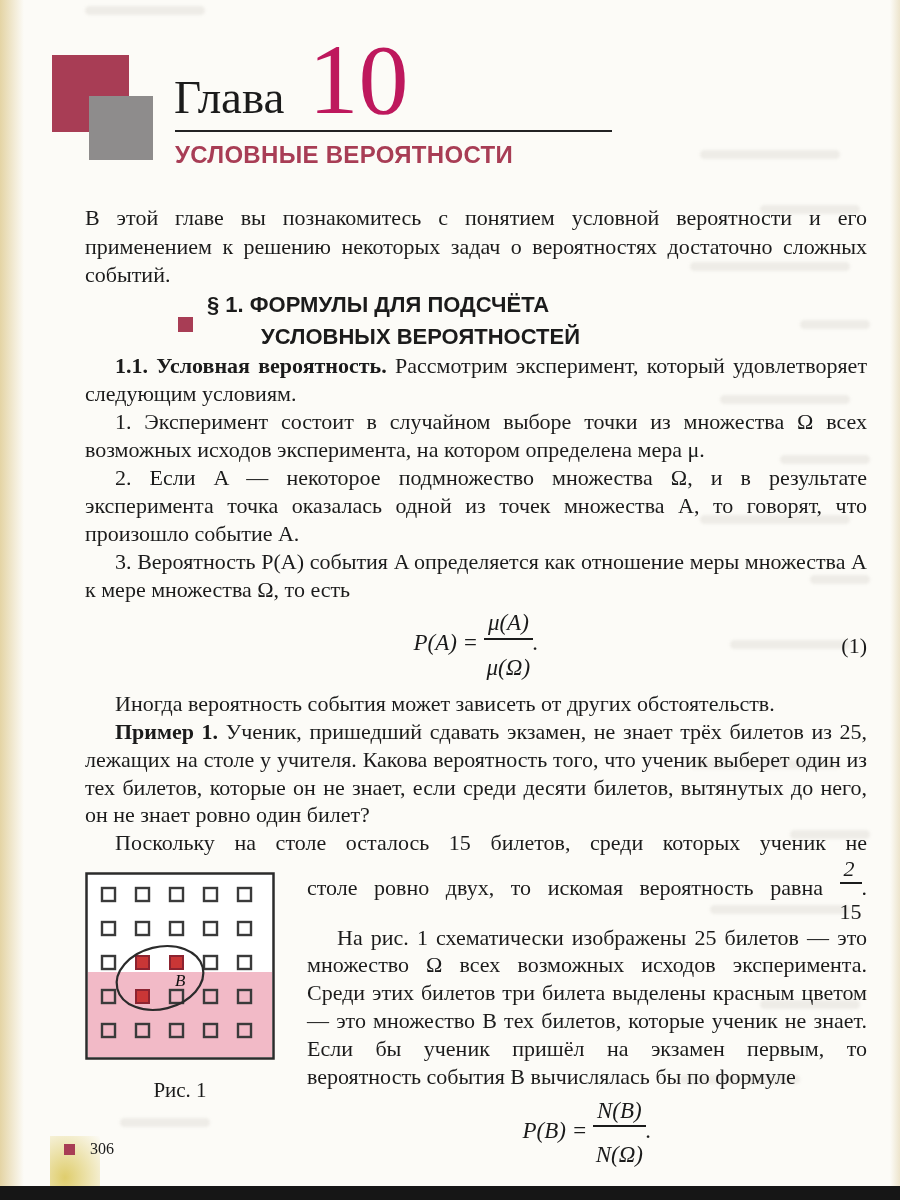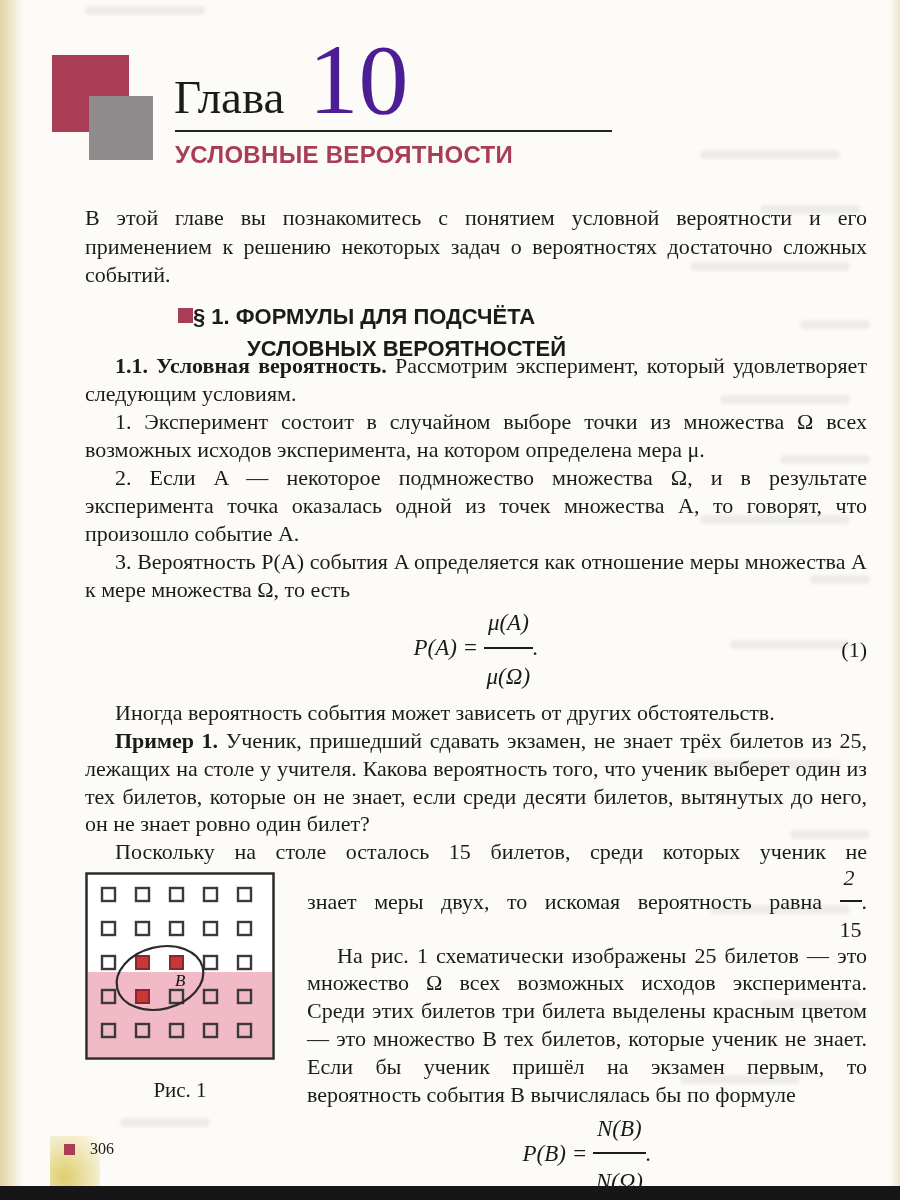--- a/index.html
+++ b/index.html
@@ -17,45 +17,45 @@
   .smudge{position:absolute;height:9px;border-radius:5px;background:rgba(120,112,100,0.10);
     filter:blur(1.5px);pointer-events:none;}
 
   
   .orn{position:absolute;left:52px;top:55px;width:110px;height:110px;}
   .orn .maroon{position:absolute;left:0;top:0;width:77px;height:77px;background:#a83d55;}
   .orn .gray{position:absolute;left:37px;top:41px;width:64px;height:64px;background:#8e8c8c;}
 
   .chapter-head{position:absolute;left:174px;top:22px;display:flex;align-items:baseline;gap:24px;}
   .ch-label{font-size:47px;}
-  .ch-num{font-size:100px;color:#4c1d95;}
+  .ch-num{font-size:100px;color:#be185d;}
   .head-rule{position:absolute;left:175px;top:130px;width:437px;height:2px;background:#232323;}
   .chapter-title{position:absolute;left:175px;top:141px;font-family:"Liberation Sans",sans-serif;
     font-weight:700;font-size:24px;color:#a83d55;letter-spacing:0.3px;}
 
   .intro{position:absolute;left:85px;top:182px;width:782px;font-size:22px;line-height:1.3;
     text-align:justify;}
 
-  .section-head{position:absolute;left:178px;top:289px;display:flex;align-items:flex-start;margin-top:12px;}
+  .section-head{position:absolute;left:178px;top:289px;display:flex;align-items:center;gap:14px;}
   .sec-bullet{width:15px;height:15px;background:#a83d55;margin-top:7px;flex:0 0 auto;}
   .sec-lines{font-family:"Liberation Sans",sans-serif;font-weight:700;font-size:22px;line-height:1.45;}
   .sec-l2{padding-left:54px;}
 
   .body-flow{position:absolute;left:85px;top:352px;width:782px;font-size:22px;line-height:1.27;
     text-align:justify;hyphens:auto;}
   .body-flow p{margin:0;}
   .ind{text-indent:30px;}
   .stretch{text-align-last:justify;}
 
   .formula{position:relative;text-align:center;text-indent:0;font-size:23px;font-style:italic;
     margin:8px 0 10px;}
   .formula .eq-no{position:absolute;right:0;top:50%;transform:translateY(-50%);
     font-style:normal;font-size:22px;}
   .frac{display:inline-block;text-align:center;vertical-align:middle;line-height:1.05;}
-  .frac .fr-num{display:block;border-bottom:2px solid #1b1b1b;padding:0 4px 11px;font-style:italic;}
+  .frac .fr-num{display:block;border-bottom:2px solid #1b1b1b;padding:0 4px 2px;font-style:italic;}
   .frac .fr-den{display:block;padding-top:16px;}
   .frac.upright{font-style:normal;}
 
   .right-col{margin-left:222px;width:560px;}
   .formula2{text-align:center;text-indent:0;font-size:23px;font-style:italic;margin-top:8px;}
 
   .fig{position:absolute;left:85px;top:872px;width:190px;margin:0;text-align:center;}
   .fig figcaption{margin-top:14px;font-size:21px;}
 
   .footer{position:absolute;left:64px;top:1140px;display:flex;align-items:center;gap:15px;}
@@ -124,21 +124,21 @@
       <span class="eq-no">(1)</span>
     </div>
 
     <p class="ind">Иногда вероятность события может зависеть от других обстоятельств.</p>
 
     <p class="ind"><b>Пример 1.</b> <span>Ученик, пришедший сдавать экзамен, не знает трёх билетов из 25, лежащих на столе у учителя. Какова вероятность того, что ученик выберет один из тех билетов, которые он не знает, если среди десяти билетов, вытянутых до него, он не знает ровно один билет?</span></p>
 
     <p class="ind stretch">Поскольку на столе осталось 15 билетов, среди которых ученик не</p>
 
     <div class="right-col">
-      <p class="stretch"><span>знает меры двух, то искомая вероятность равна</span> <span class="frac upright"><span class="fr-num">2</span><span class="fr-den">15</span></span><span>.</span></p>
+      <p class="stretch"><span>столе ровно двух, то искомая вероятность равна</span> <span class="frac upright"><span class="fr-num">2</span><span class="fr-den">15</span></span><span>.</span></p>
 
       <p class="ind">На рис. 1 схематически изображены 25 билетов — это множество Ω всех возможных исходов эксперимента. Среди этих билетов три билета выделены красным цветом — это множество B тех билетов, которые ученик не знает. Если бы ученик пришёл на экзамен первым, то вероятность события B вычислялась бы по формуле</p>
 
       <div class="formula2">
         <span>P(B) = </span><span class="frac"><span class="fr-num">N(B)</span><span class="fr-den">N(Ω)</span></span><span>.</span>
       </div>
     </div>
   </div>
 
   <figure class="fig">

